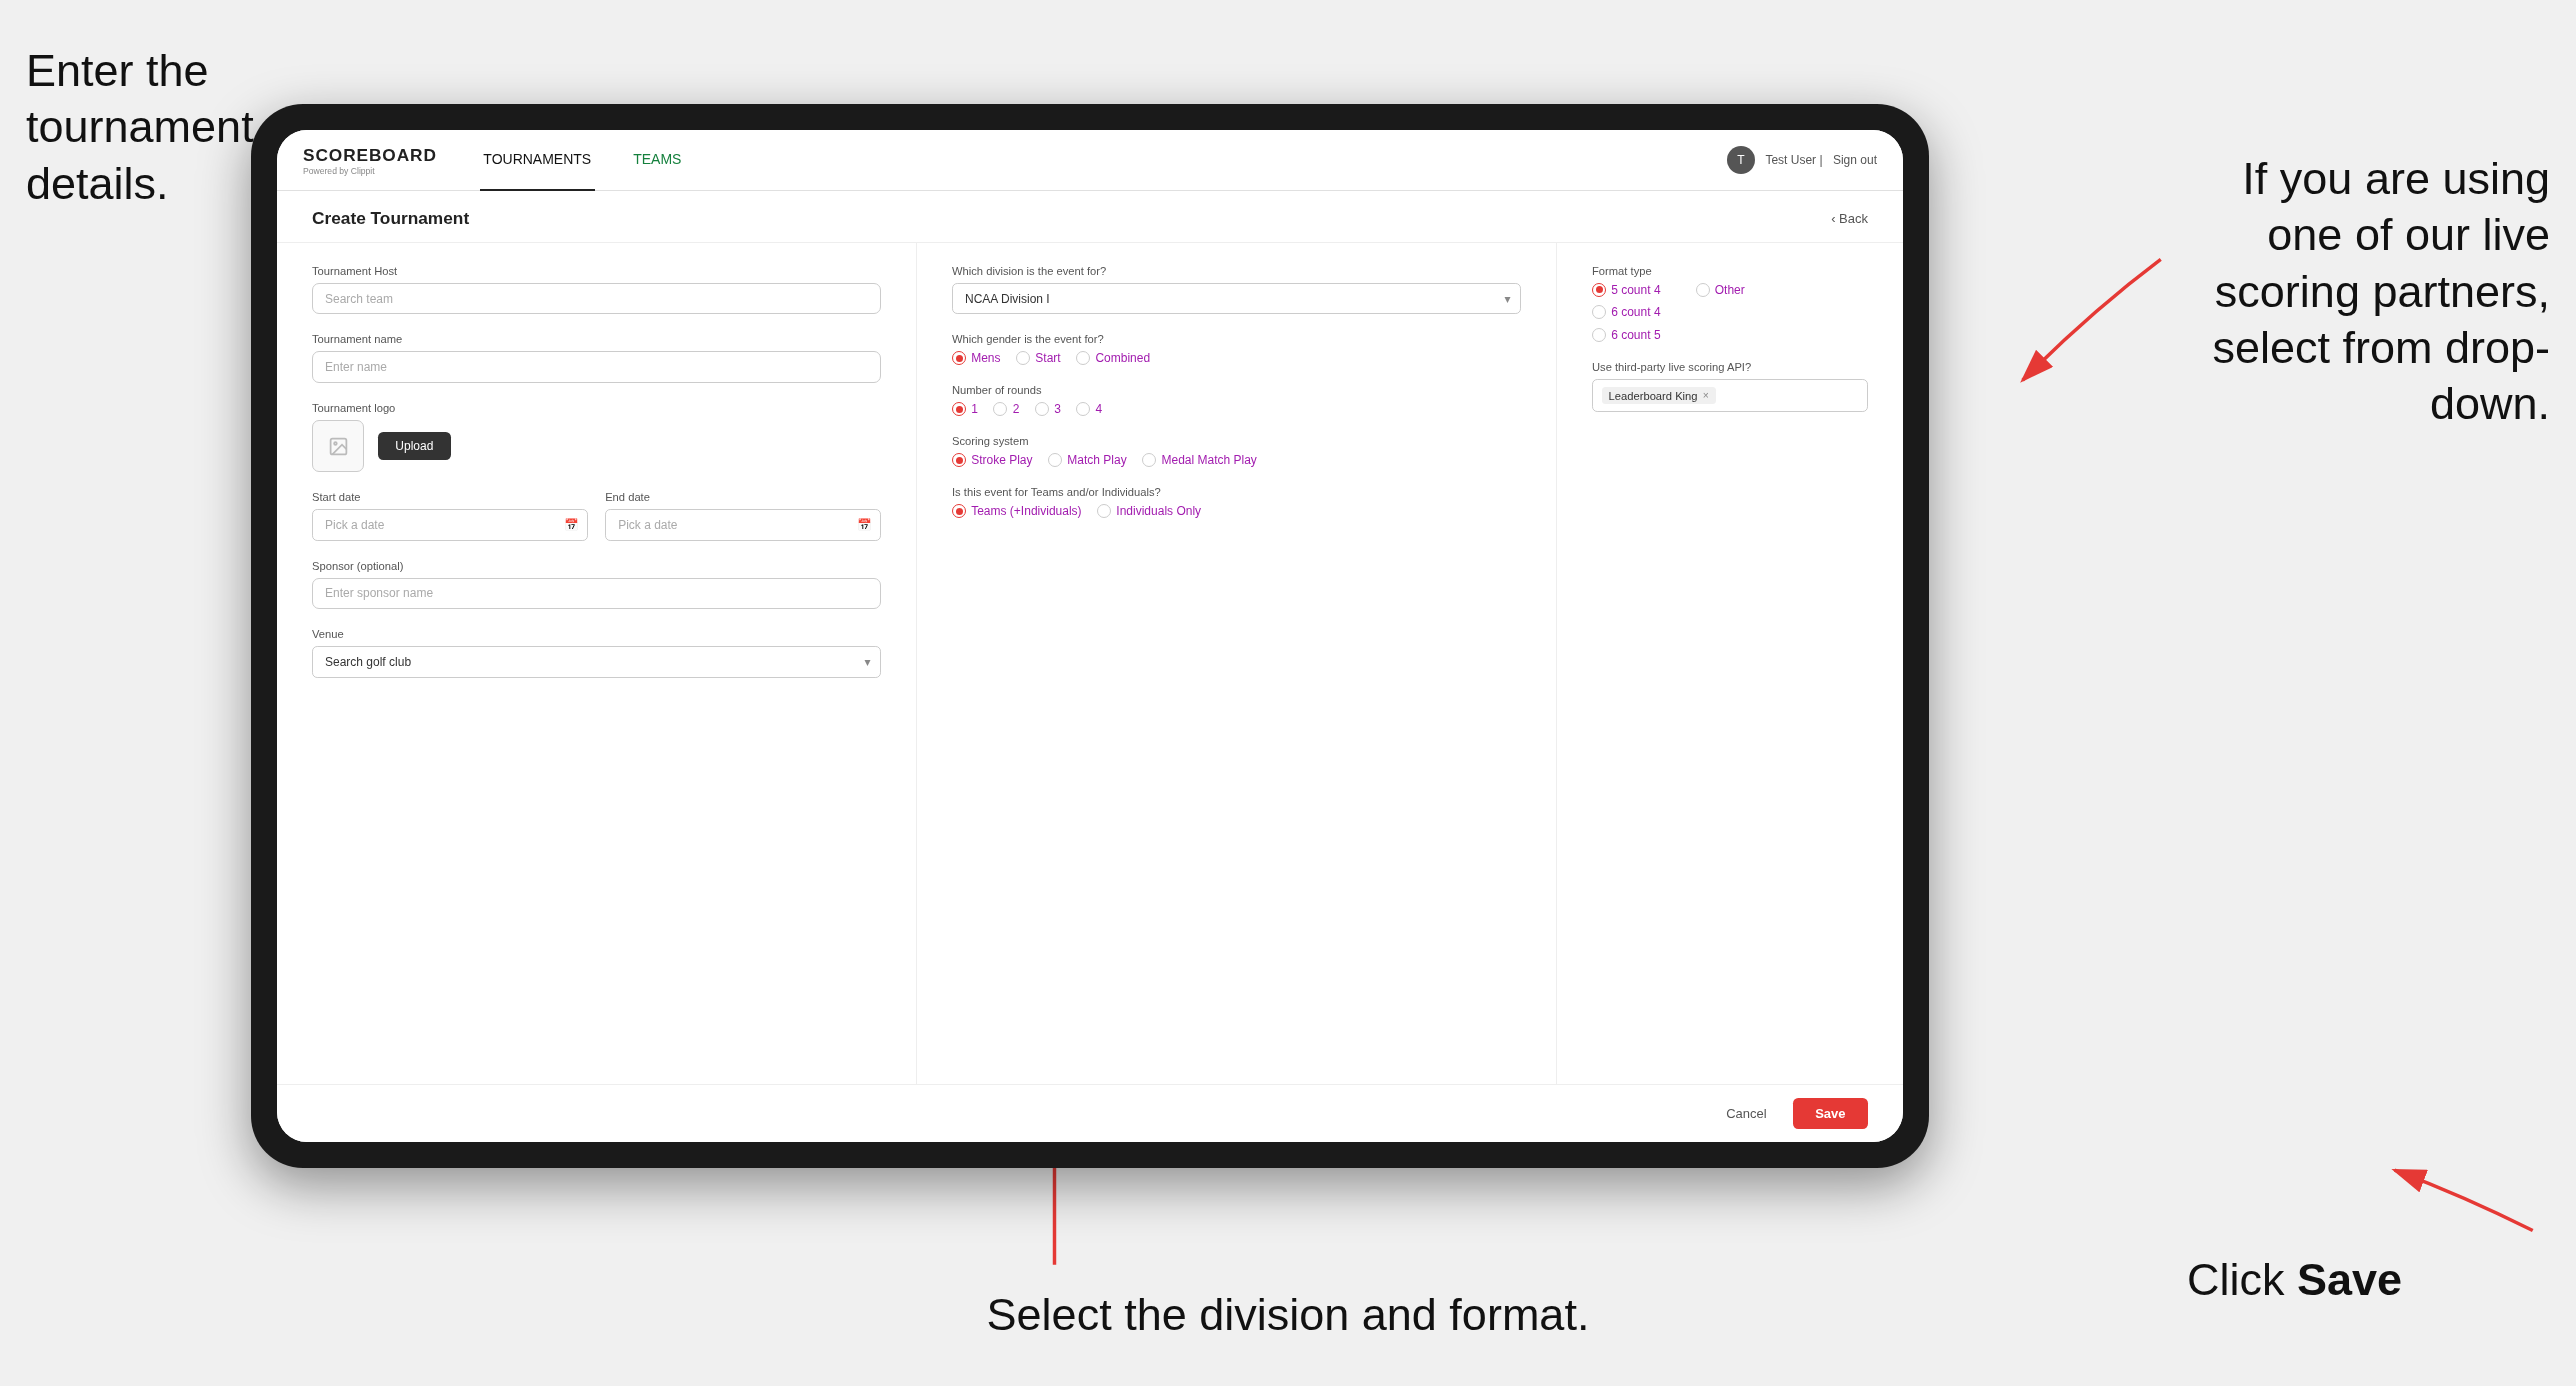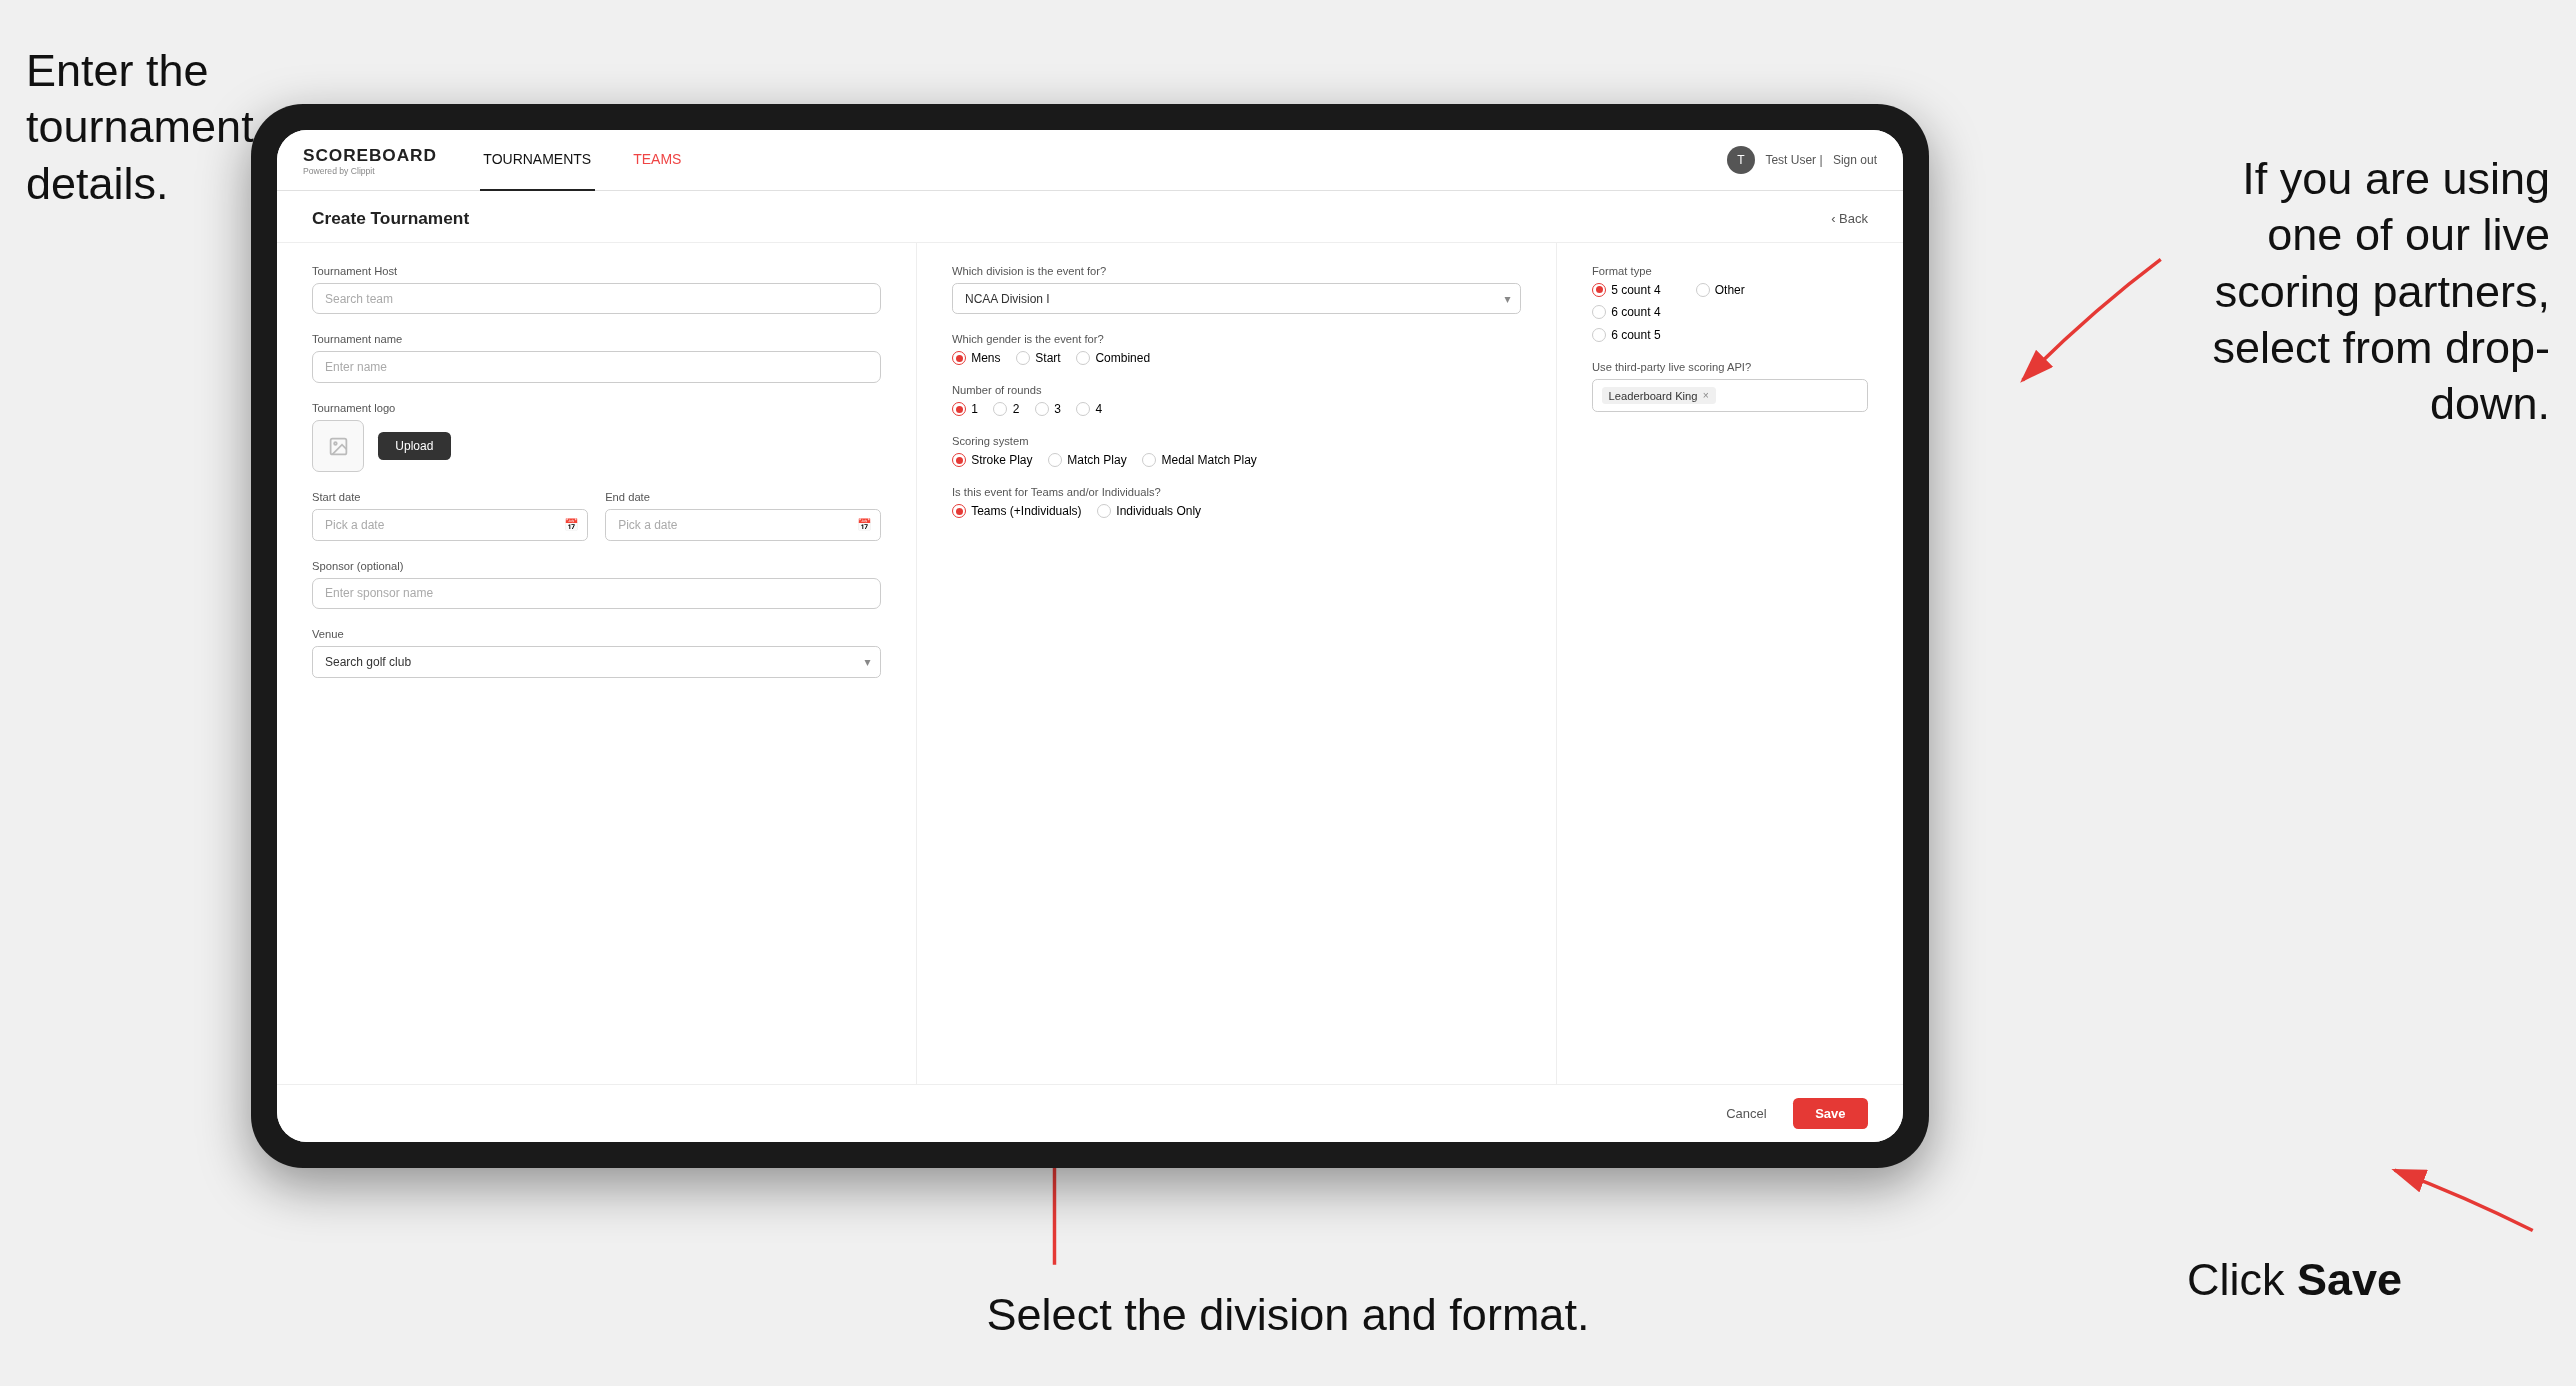--- a/index.html
+++ b/index.html
@@ -104,21 +104,21 @@
 
     .nav-links {
       display: flex;
       gap: 35px;
       flex: 1;
     }
 
     .nav-link {
       font-size: 14px;
       font-weight: 500;
-      color: #ef4444;
+      color: #15803d;
       padding: 0 3.5px;
       height: 61px;
       display: flex;
       align-items: center;
       border-bottom: 2.6px solid transparent;
       cursor: pointer;
     }
 
     .nav-link.active {
       color: #111;
@@ -330,21 +330,21 @@
       flex-wrap: wrap;
       align-items: center;
     }
 
     .radio-item {
       display: flex;
       align-items: center;
       gap: 5.2px;
       cursor: pointer;
       font-size: 12px;
-      color: #000000;
+      color: #a21caf;
     }
 
     .radio-circle {
       width: 14px;
       height: 14px;
       border-radius: 50%;
       border: 1.7px solid #ccc;
       display: flex;
       align-items: center;
       justify-content: center;

